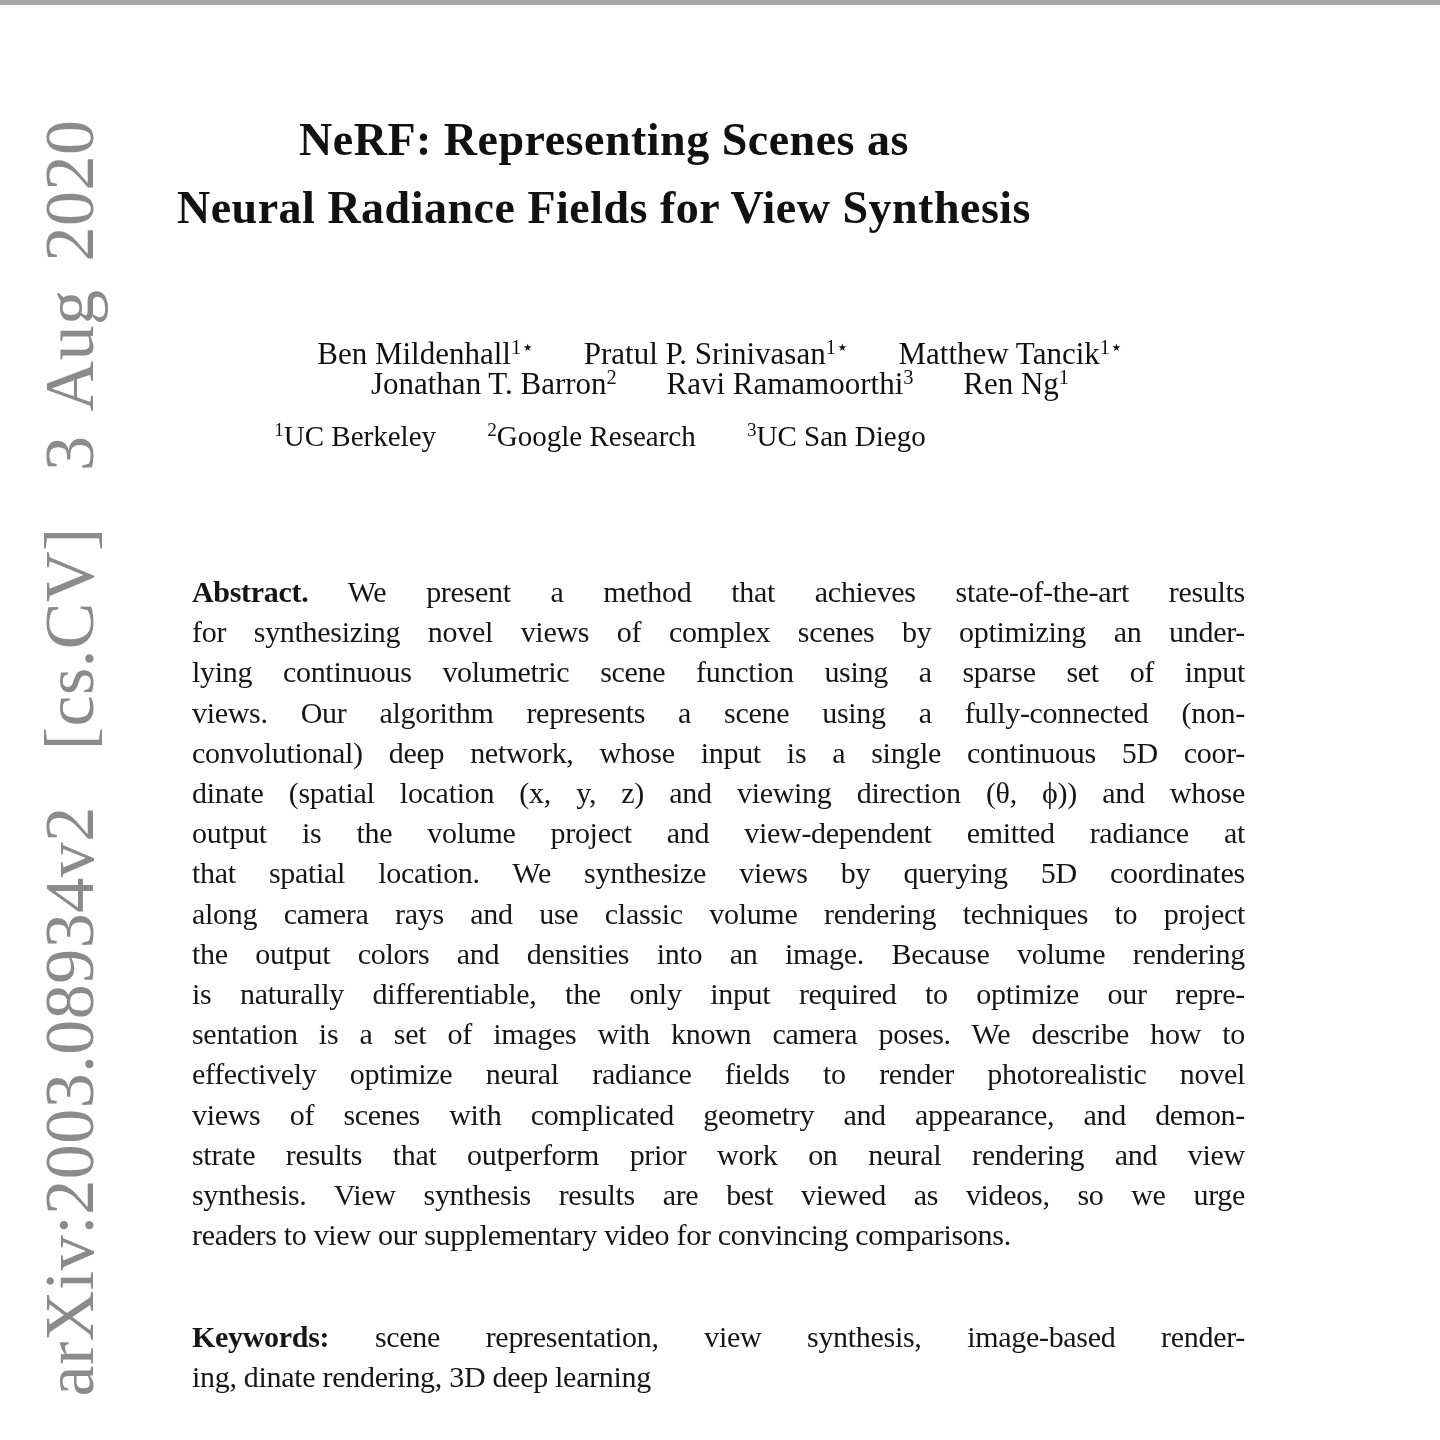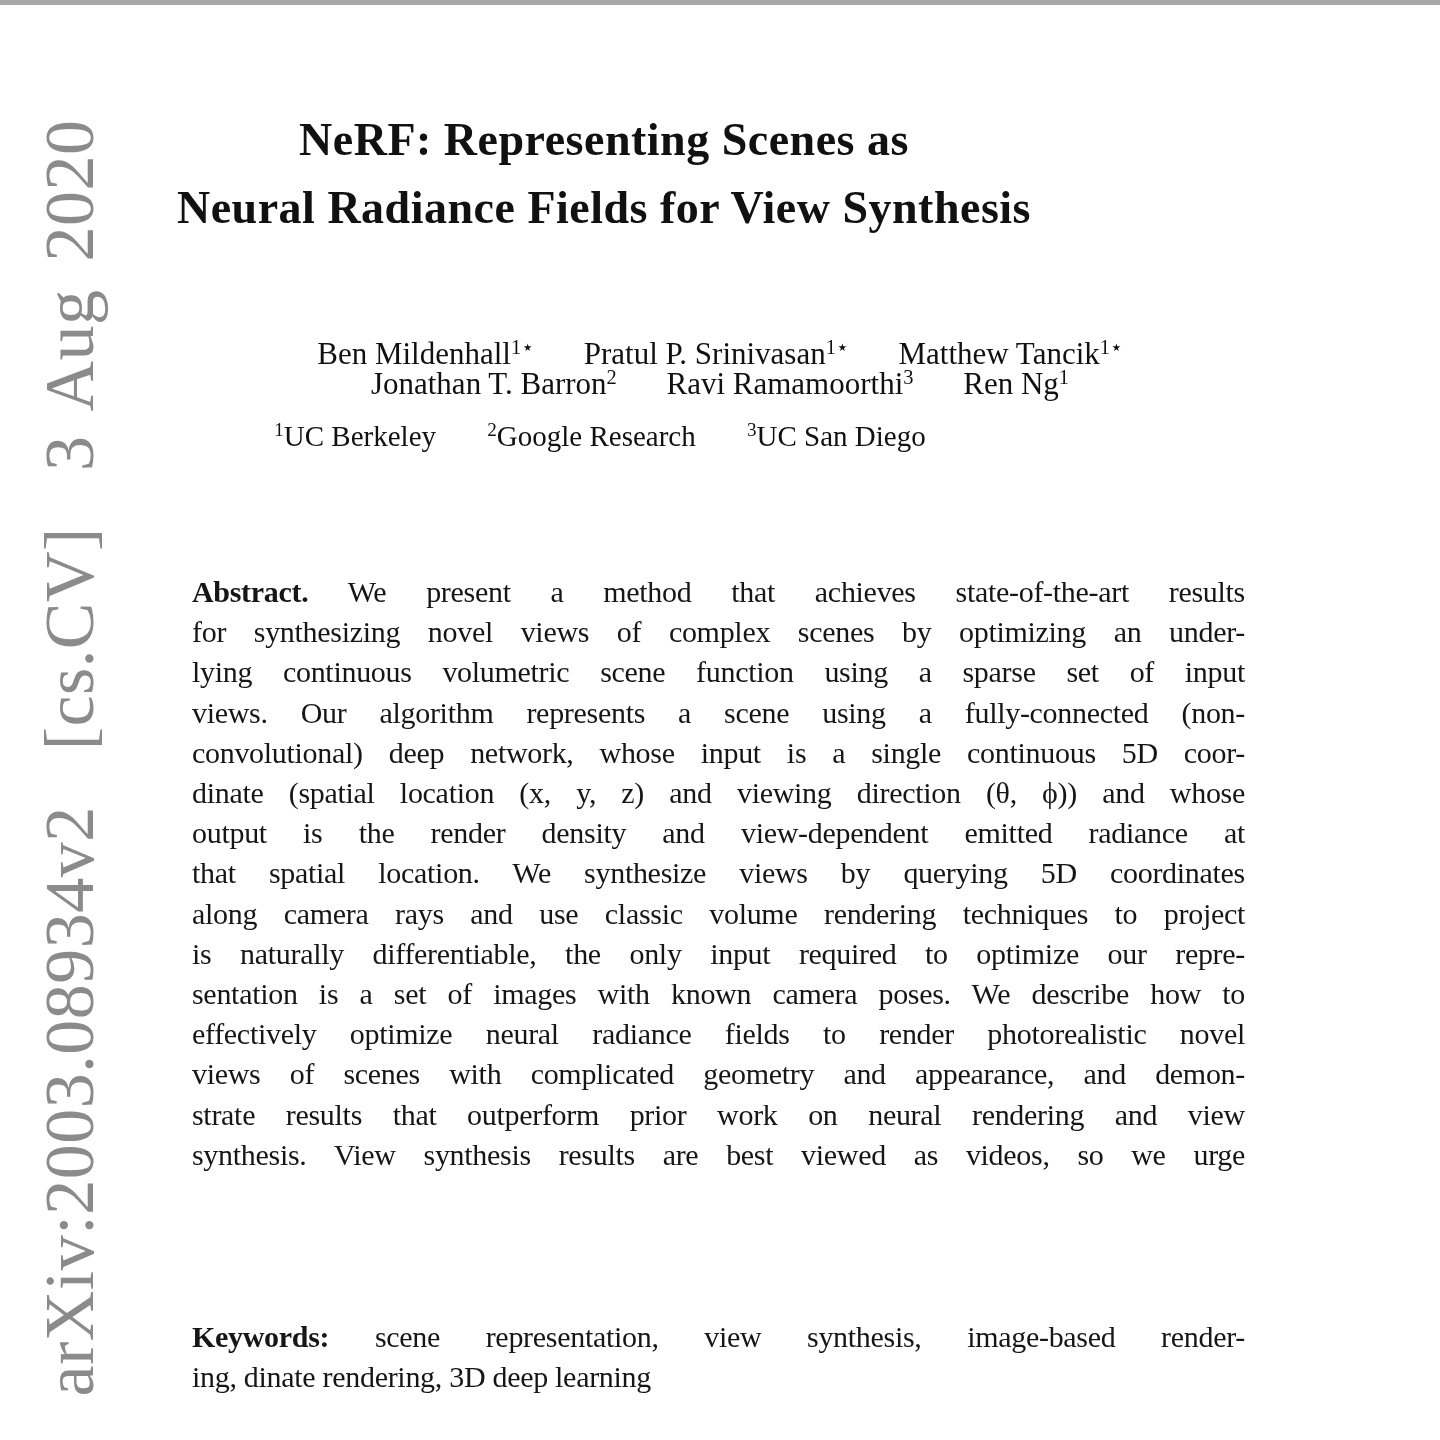--- a/index.html
+++ b/index.html
@@ -140,29 +140,31 @@
     <span class="affiliation"><sup class="marker">3</sup><span>UC San Diego</span></span>
   </div>
 
   <div class="abstract">
     <div class="abs-line"><b class="inline-label">Abstract.</b> <span>We present a method that achieves state-of-the-art results</span></div>
     <div class="abs-line">for synthesizing novel views of complex scenes by optimizing an under-</div>
     <div class="abs-line">lying continuous volumetric scene function using a sparse set of input</div>
     <div class="abs-line">views. Our algorithm represents a scene using a fully-connected (non-</div>
     <div class="abs-line">convolutional) deep network, whose input is a single continuous 5D coor-</div>
     <div class="abs-line">dinate (spatial location (x, y, z) and viewing direction (θ, ϕ)) and whose</div>
-    <div class="abs-line">output is the render density and view-dependent emitted radiance at</div>
+    <div class="abs-line">output is the volume project and view-dependent emitted radiance at</div>
     <div class="abs-line">that spatial location. We synthesize views by querying 5D coordinates</div>
     <div class="abs-line">along camera rays and use classic volume rendering techniques to project</div>
+    <div class="abs-line">the output colors and densities into an image. Because volume rendering</div>
     <div class="abs-line">is naturally differentiable, the only input required to optimize our repre-</div>
     <div class="abs-line">sentation is a set of images with known camera poses. We describe how to</div>
     <div class="abs-line">effectively optimize neural radiance fields to render photorealistic novel</div>
     <div class="abs-line">views of scenes with complicated geometry and appearance, and demon-</div>
     <div class="abs-line">strate results that outperform prior work on neural rendering and view</div>
     <div class="abs-line">synthesis. View synthesis results are best viewed as videos, so we urge</div>
+    <div class="abs-line last">readers to view our supplementary video for convincing comparisons.</div>
   </div>
 
   <div class="keywords">
     <div class="kw-line-1"><b class="inline-label">Keywords:</b> <span>scene representation, view synthesis, image-based render-</span></div>
     <div class="kw-line-2">ing, dinate rendering, 3D deep learning</div>
   </div>
 
 </div>
 
 </body></html>

